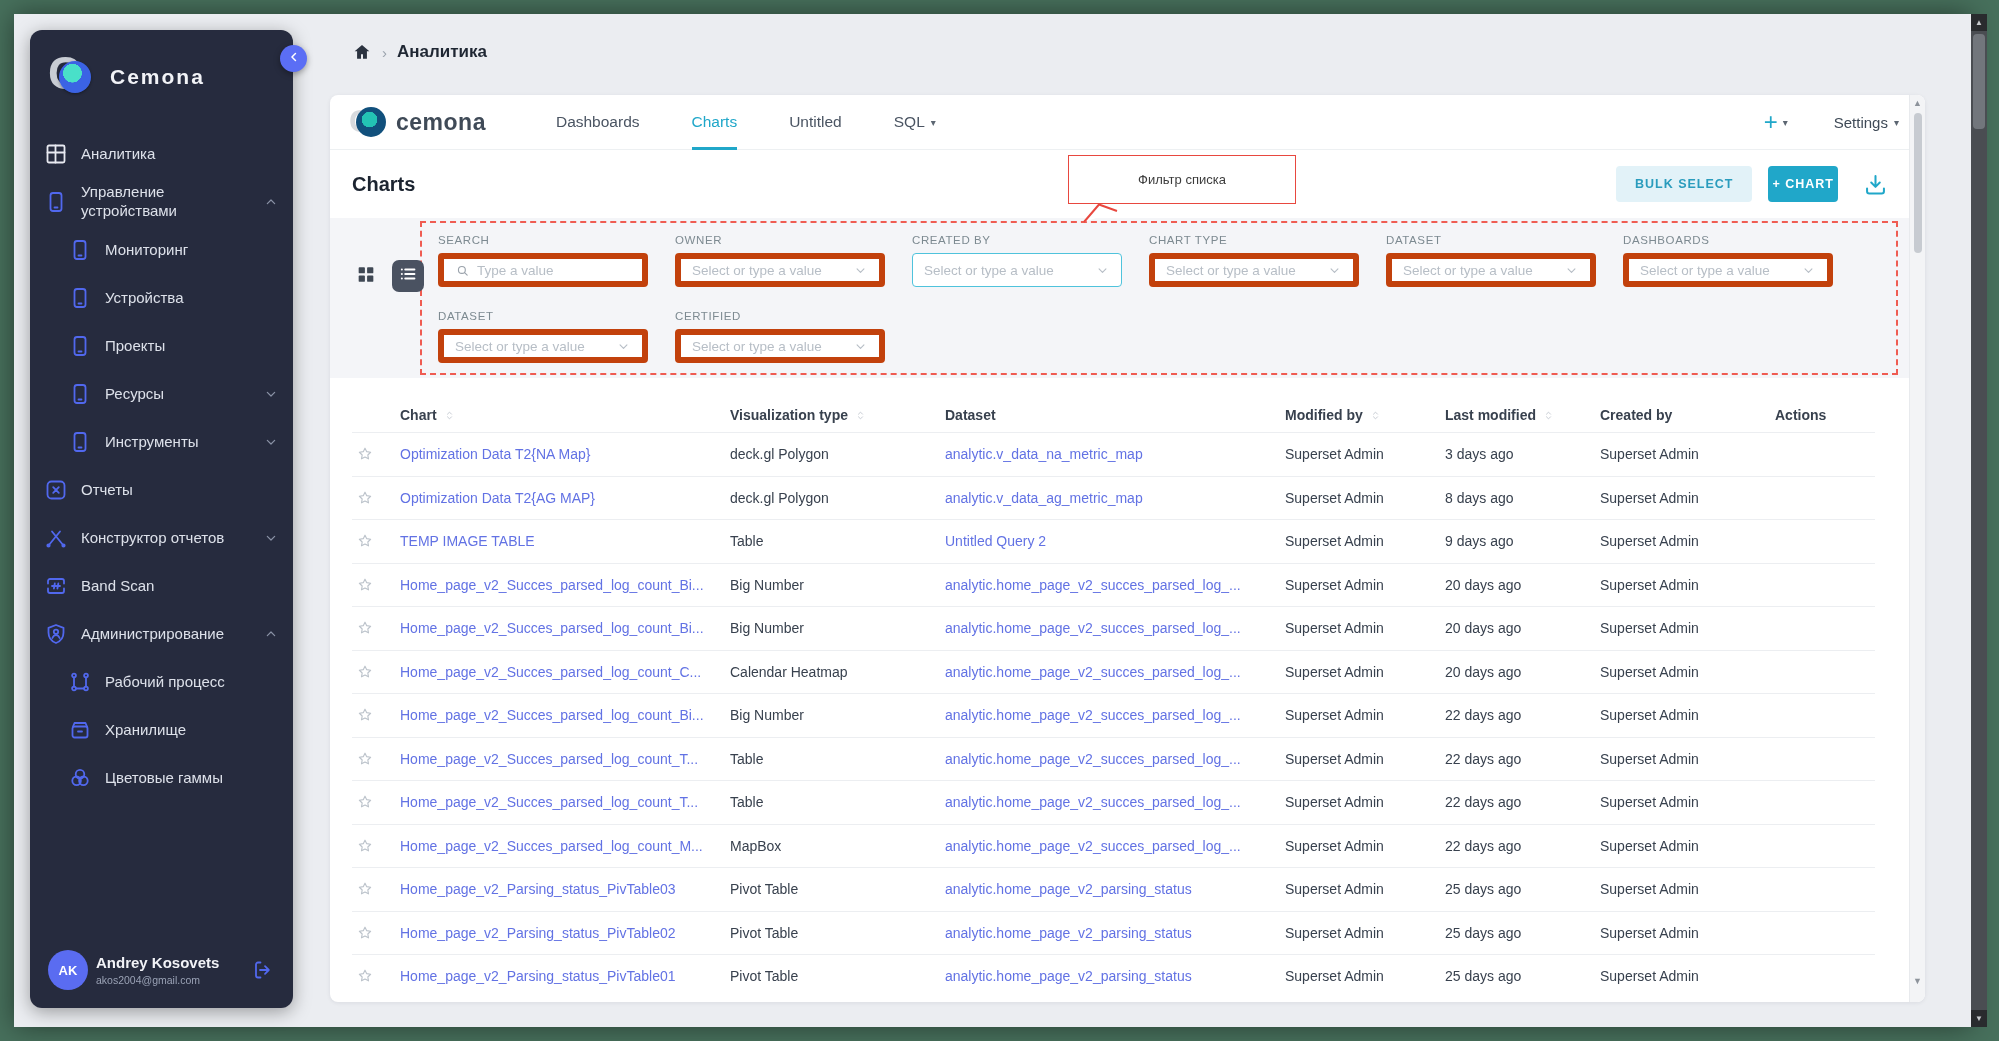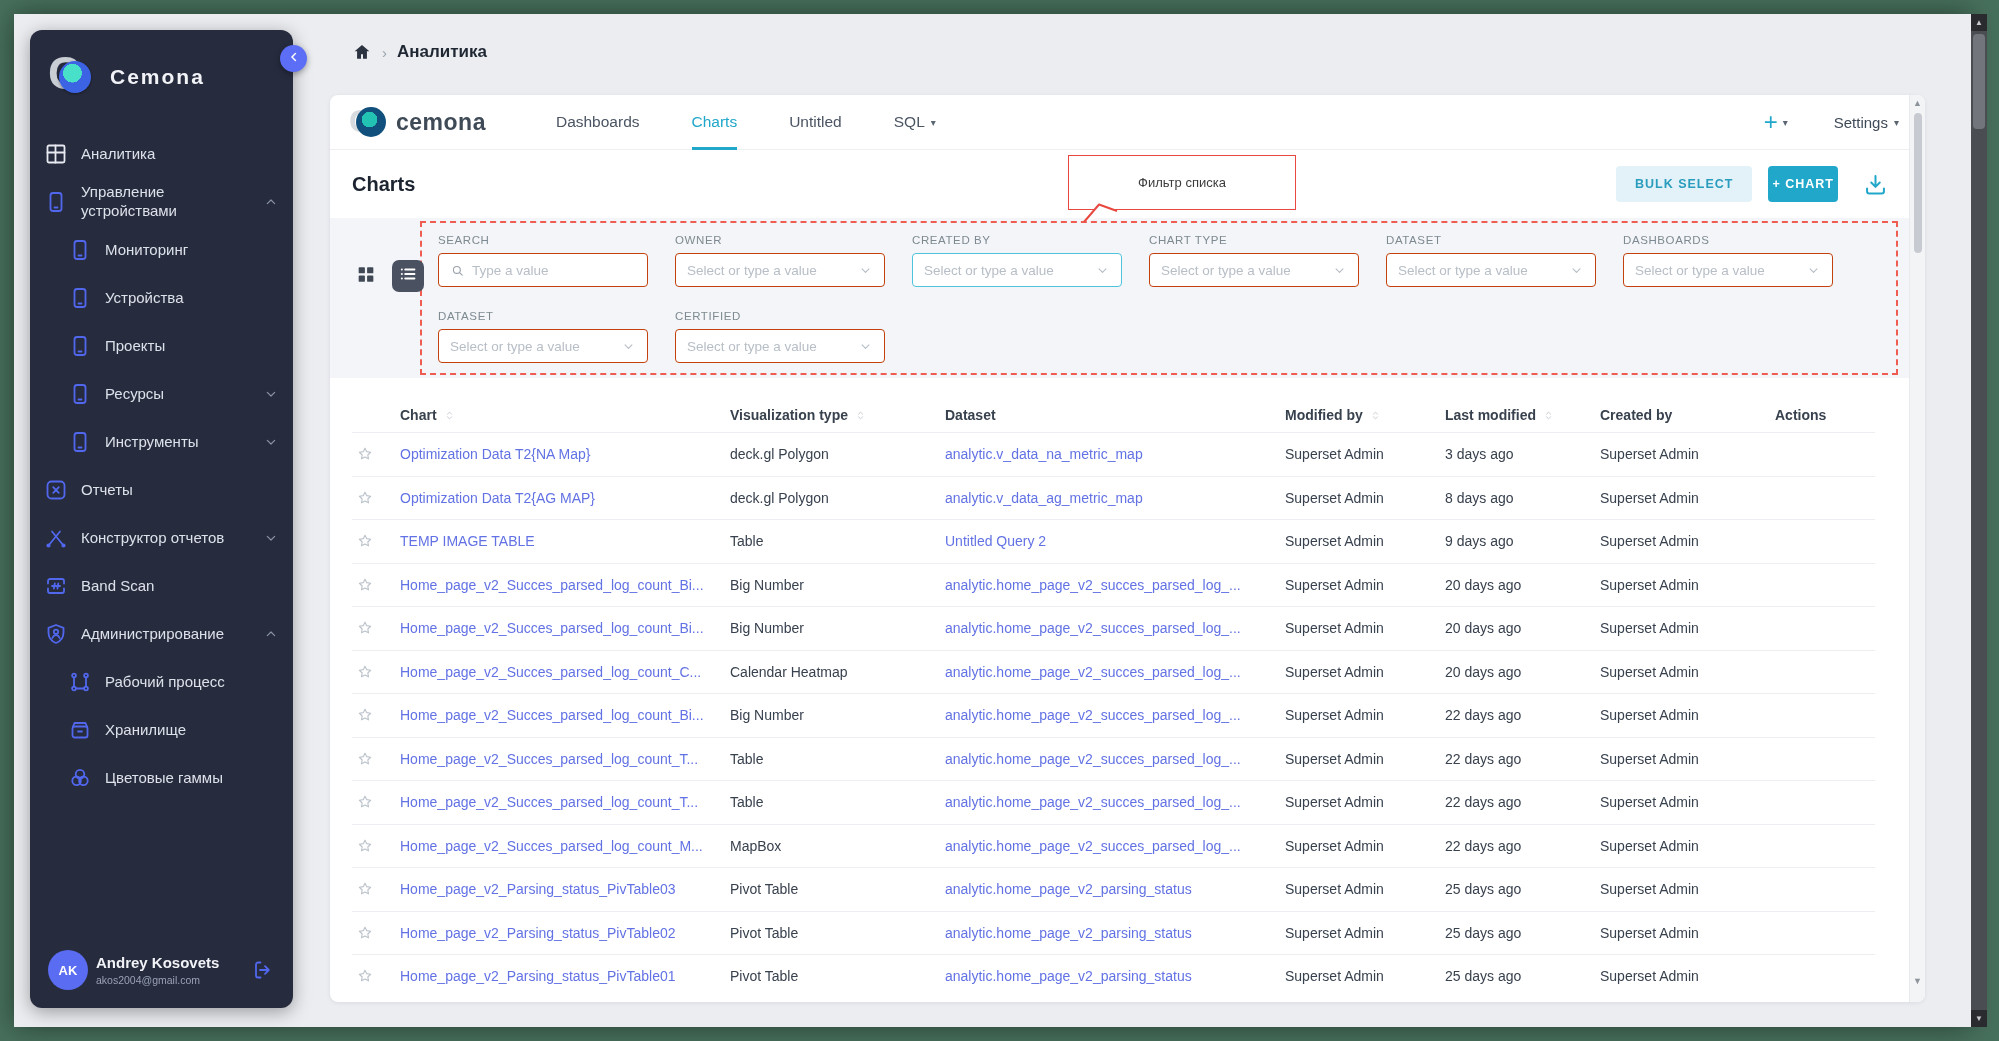--- a/index.html
+++ b/index.html
@@ -68,21 +68,21 @@
   .filters { position:relative; height:160px; background:#f4f5f8; }
   .dash-box { position:absolute; left:90px; top:3px; width:1478px; height:154px; border:2px dashed var(--red,#ef5c52); pointer-events:none; }
   .view-toggles { position:absolute; left:20px; top:42px; display:flex; gap:10px; align-items:center; }
   .vt { width:32px; height:32px; border-radius:7px; display:flex; align-items:center; justify-content:center; color:#3f4854; cursor:pointer; }
   .vt svg { width:22px; height:22px; }
   .vt.active { background:#4a5261; color:#fff; }
   .f-row { position:absolute; left:108px; display:flex; gap:27px; }
   .f-row1 { top:16px; } .f-row2 { top:92px; }
   .f-field { width:210px; }
   .f-label { font-size:11.5px; color:#7d8a91; letter-spacing:.6px; margin-bottom:7px; }
-  .f-control { position:relative; height:34px; background:#fff; border:1px solid #c2410c; border-radius:4px; display:flex; align-items:center; padding:0 11px; gap:7px; cursor:pointer; }
+  .f-control { position:relative; height:34px; background:#fff; border:6px solid #c2410c; border-radius:4px; display:flex; align-items:center; padding:0 11px; gap:7px; cursor:pointer; }
   .f-control.focused { border:1.5px solid #4fc3dc; }
   .f-ph { font-size:13.5px; color:#b7bec6; white-space:nowrap; overflow:hidden; }
   .f-chev { margin-left:auto; width:15px; height:15px; color:#b7bec6; flex:none; }
   .f-chev svg { width:15px; height:15px; }
   .f-search-icon { width:15px; height:15px; color:#9aa2ab; flex:none; }
   .f-search-icon svg { width:15px; height:15px; }
   .f-input { border:none; outline:none; flex:1; font-size:13.5px; color:#3a4450; font-family:inherit; background:transparent; }
   .f-input::placeholder { color:#b7bec6; }
 
   
@@ -109,21 +109,21 @@
   .card-sb { position:absolute; right:0; top:0; width:16px; height:100%; background:#f3f4f6; border-left:1px solid #e8eaed; border-radius:0 8px 8px 0; z-index:5; }
   .card-sb .sb-up { position:absolute; top:3px; left:0; width:100%; text-align:center; font-size:9px; color:#8d939b; cursor:pointer; }
   .card-sb .sb-down { position:absolute; bottom:16px; left:0; width:100%; text-align:center; font-size:9px; color:#8d939b; cursor:pointer; }
   .card-sb .sb-thumb { position:absolute; top:18px; left:4px; width:8px; height:140px; border-radius:6px; background:#c7cbd1; cursor:pointer; }
   .outer-sb { position:absolute; left:1971px; top:14px; width:16px; height:1013px; background:#4a4d52; z-index:8; }
   .outer-sb .osb-up, .outer-sb .osb-down { position:absolute; left:0; width:100%; height:17px; background:#292b2e; color:#c7cacd; font-size:8px; display:flex; align-items:center; justify-content:center; cursor:pointer; }
   .outer-sb .osb-up { top:0; } .outer-sb .osb-down { bottom:0; }
   .outer-sb .osb-thumb { position:absolute; top:20px; left:2px; width:12px; height:95px; background:#72767c; border-radius:4px; cursor:pointer; }
 
   
-  .anno { position:absolute; left:1068px; top:155px; width:228px; height:55px; background:#fff; border:1.6px solid var(--red-strong,#e8483f); z-index:6; display:flex; align-items:center; justify-content:center; }
+  .anno { position:absolute; left:1068px; top:155px; width:228px; height:49px; background:#fff; border:1.6px solid var(--red-strong,#e8483f); z-index:6; display:flex; align-items:center; justify-content:center; }
   .anno-text { font-size:13px; color:#3c3c3c; }
   .anno-tail { position:absolute; left:1072px; top:203px; z-index:7; }
 </style>
 </head>
 <body>
 
 <div class="frame">
   <div class="page-bg"></div>
 
   <aside class="sidebar">

